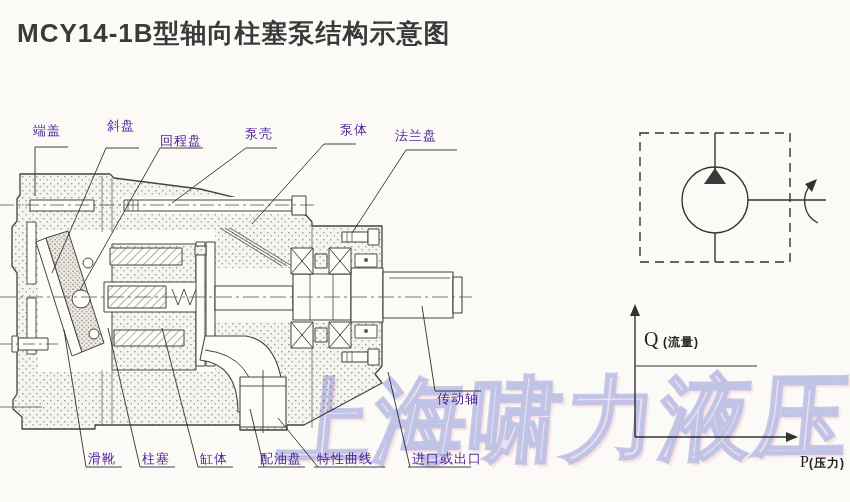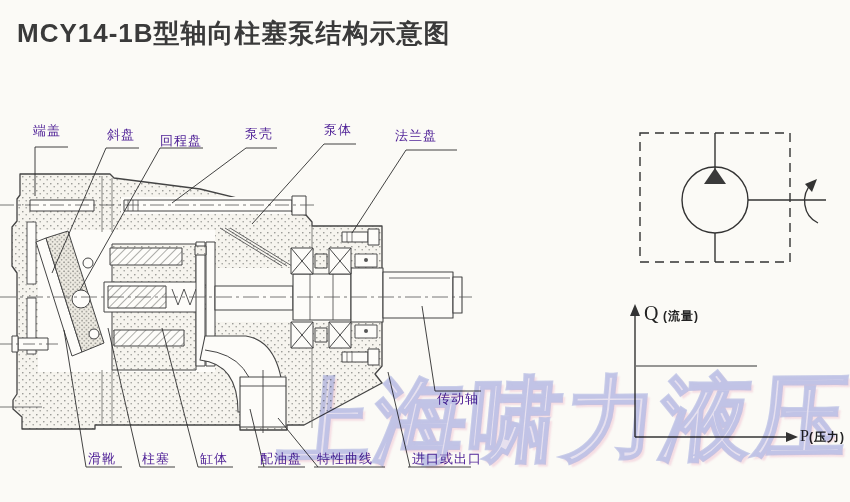--- a/index.html
+++ b/index.html
@@ -17,21 +17,21 @@
   .page-title{
     position:absolute;left:17px;top:18px;z-index:2;white-space:nowrap;
     font:600 26px/1.2 "Liberation Sans","DejaVu Sans",sans-serif;
     color:#3a3a3a;letter-spacing:1px;
   }
   .fig-title{
     position:absolute;z-index:2;white-space:nowrap;
     font:600 17px/1.2 "Liberation Sans","DejaVu Sans",sans-serif;
     color:#2a2a2a;letter-spacing:4px;
   }
-  .axis-lbl{position:absolute;z-index:2;white-space:nowrap;color:#222;}
+  .axis-lbl{position:absolute;z-index:2;white-space:nowrap;color:#222;margin-top:26px;}
   .axis-lbl .sym{font:500 20px/1 "Liberation Serif","DejaVu Serif",serif;}
   .axis-lbl .unit{font:600 12px/1 "Liberation Sans",sans-serif;letter-spacing:1px;}
   .wm{
     position:absolute;z-index:3;pointer-events:none;white-space:nowrap;
     mix-blend-mode:multiply;
   }
   .wm-top{
     left:46px;top:106px;
     font:400 108px/1 "DejaVu Sans",sans-serif;letter-spacing:-3px;
     color:rgba(225,229,250,0.95);
@@ -275,24 +275,24 @@
       <polygon points="635,304 630,316 640,316" fill="#333" stroke="none"></polygon>
       <line x1="635" y1="437" x2="790" y2="437"></line>
       <polygon points="798,437 786,432 786,442" fill="#333" stroke="none"></polygon>
       <line x1="636" y1="366" x2="757" y2="366" stroke-width="1.2"></line>
     </g>
   </svg>
 
   <div class="page-title">MCY14-1B型轴向柱塞泵结构示意图</div>
 
   <div class="lbl" style="left:33px;top:124px">端盖</div>
-  <div class="lbl" style="left:107px;top:128px">斜盘</div>
+  <div class="lbl" style="left:107px;top:119px">斜盘</div>
   <div class="lbl" style="left:160px;top:134px">回程盘</div>
   <div class="lbl" style="left:245px;top:127px">泵壳</div>
-  <div class="lbl" style="left:324px;top:123px">泵体</div>
+  <div class="lbl" style="left:340px;top:123px">泵体</div>
   <div class="lbl" style="left:395px;top:129px">法兰盘</div>
   <div class="lbl" style="left:437px;top:392px">传动轴</div>
   <div class="lbl" style="left:88px;top:452px">滑靴</div>
   <div class="lbl" style="left:142px;top:452px">柱塞</div>
   <div class="lbl" style="left:200px;top:452px">缸体</div>
   <div class="lbl" style="left:260px;top:452px">配油盘</div>
   <div class="lbl" style="left:317px;top:452px">特性曲线</div>
   <div class="lbl" style="left:412px;top:452px">进口或出口</div>
 
 

